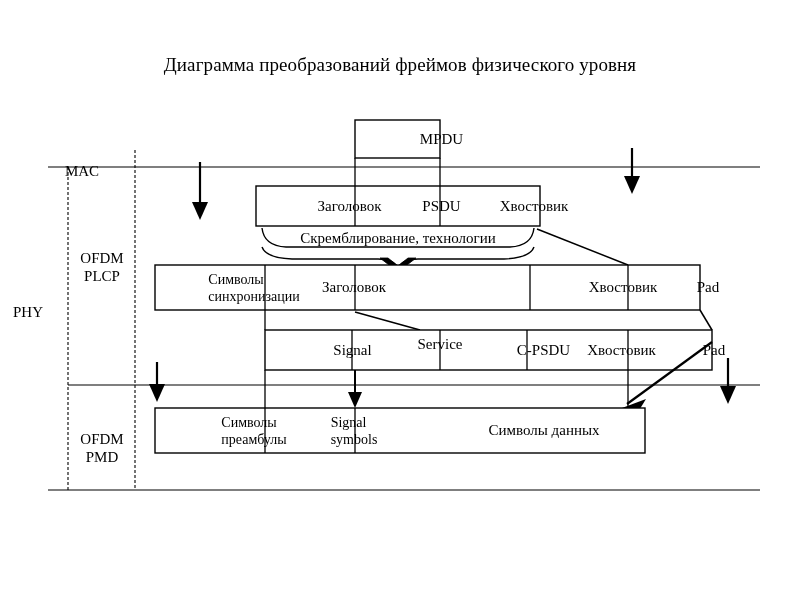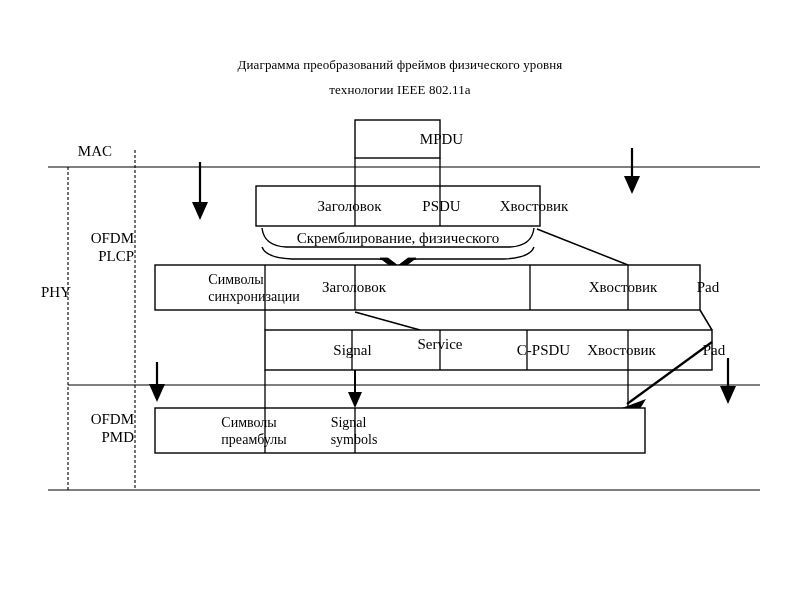--- a/index.html
+++ b/index.html
@@ -26,59 +26,59 @@
     width: 800px;
     height: 600px;
     pointer-events: none;
   }
   .title {
     position: absolute;
     left: 0;
     top: 52px;
     width: 800px;
     text-align: center;
-    font-size: 13px;
+    font-size: 19px;
     line-height: 25px;
     letter-spacing: 0.1px;
   }
   .title-line2 { display: block; }
 
   
   .lbl {
     position: absolute;
     display: flex;
     align-items: center;
     justify-content: center;
     font-size: 15px;
     line-height: 17px;
     white-space: pre-line;
     margin-left: 44px;
   }
   .side-lbl {
     position: absolute;
     font-size: 15px;
     line-height: 18px;
-    text-align: right;
+    text-align: center;
     white-space: pre-line;
+    margin-top: 20px;
   }
   .bracket-lbl {
     position: absolute;
     font-size: 15px;
     text-align: center;
     width: 280px;
   }
 </style>
 </head>
 <body>
 
 <div id="diagram-root">
 
   <div class="title">
     <span>Диаграмма преобразований фреймов физического уровня</span>
-    <span class="title-line2">технологии IEEE 802.11a</span>
   </div>
 
   <svg class="layer" viewBox="0 0 800 600">
 
     <line x1="48" y1="167" x2="760" y2="167" stroke="#000" stroke-width="1.2"></line>
     <line x1="68" y1="385" x2="760" y2="385" stroke="#000" stroke-width="1.2"></line>
     <line x1="48" y1="490" x2="760" y2="490" stroke="#000" stroke-width="1.2"></line>
 
     <line x1="68" y1="167" x2="68" y2="490" stroke="#000" stroke-width="1.1" stroke-dasharray="3 2"></line>
     <line x1="135" y1="150" x2="135" y2="490" stroke="#000" stroke-width="1.1" stroke-dasharray="3 2"></line>
@@ -146,44 +146,45 @@
       <path d="M 348 392 L 355 408 L 362 392 Z" fill="#000"></path>
     </g>
 
     <g>
       <line x1="728" y1="358" x2="728" y2="392" stroke="#000" stroke-width="2.2"></line>
       <path d="M 720 386 L 728 404 L 736 386 Z" fill="#000"></path>
     </g>
   </svg>
 
   <div class="side-lbl" style="left:52px; top:142px; width:60px;">MAC</div>
-  <div class="side-lbl" style="left:27px; top:283px; width:44px;">PHY</div>
+  <div class="side-lbl" style="left:6px; top:283px; width:44px;">PHY</div>
   <div class="side-lbl" style="left:70px; top:229px; width:64px;">OFDM
 PLCP</div>
   <div class="side-lbl" style="left:70px; top:410px; width:64px;">OFDM
 PMD</div>
 
   <div class="lbl" style="left:355px; top:120px; width:85px; height:38px;">MPDU</div>
 
   <div class="lbl" style="left:256px; top:186px; width:99px; height:40px;">Заголовок</div>
   <div class="lbl" style="left:355px; top:186px; width:85px; height:40px;">PSDU</div>
   <div class="lbl" style="left:440px; top:186px; width:100px; height:40px;">Хвостовик</div>
 
-  <div class="bracket-lbl" style="left:258px; top:230px;">Скремблирование, физического</div>
+  <div class="bracket-lbl" style="left:258px; top:230px;">Скремблирование, технологии</div>
 
   <div class="lbl" style="left:155px; top:265px; width:110px; height:45px; font-size:14px;">Символы
 синхронизации</div>
   <div class="lbl" style="left:265px; top:265px; width:90px; height:45px;">Заголовок</div>
   <div class="lbl" style="left:530px; top:265px; width:98px; height:45px;">Хвостовик</div>
   <div class="lbl" style="left:628px; top:265px; width:72px; height:45px;">Pad</div>
 
   <div class="lbl" style="left:265px; top:330px; width:87px; height:40px;">Signal</div>
   <div class="lbl" style="left:352px; top:330px; width:88px; height:28px;">Service</div>
   <div class="lbl" style="left:440px; top:330px; width:87px; height:40px;padding-left:16px;">C-PSDU</div>
   <div class="lbl" style="left:527px; top:330px; width:101px; height:40px;">Хвостовик</div>
   <div class="lbl" style="left:628px; top:330px; width:84px; height:40px;">Pad</div>
 
   <div class="lbl" style="left:155px; top:408px; width:110px; height:45px; font-size:14px;">Символы
 преамбулы</div>
   <div class="lbl" style="left:265px; top:408px; width:90px; height:45px; font-size:14px;">Signal
 symbols</div>
+  <div class="lbl" style="left:355px; top:408px; width:290px; height:45px;">Символы данных</div>
 
 </div>
 
 </body></html>

